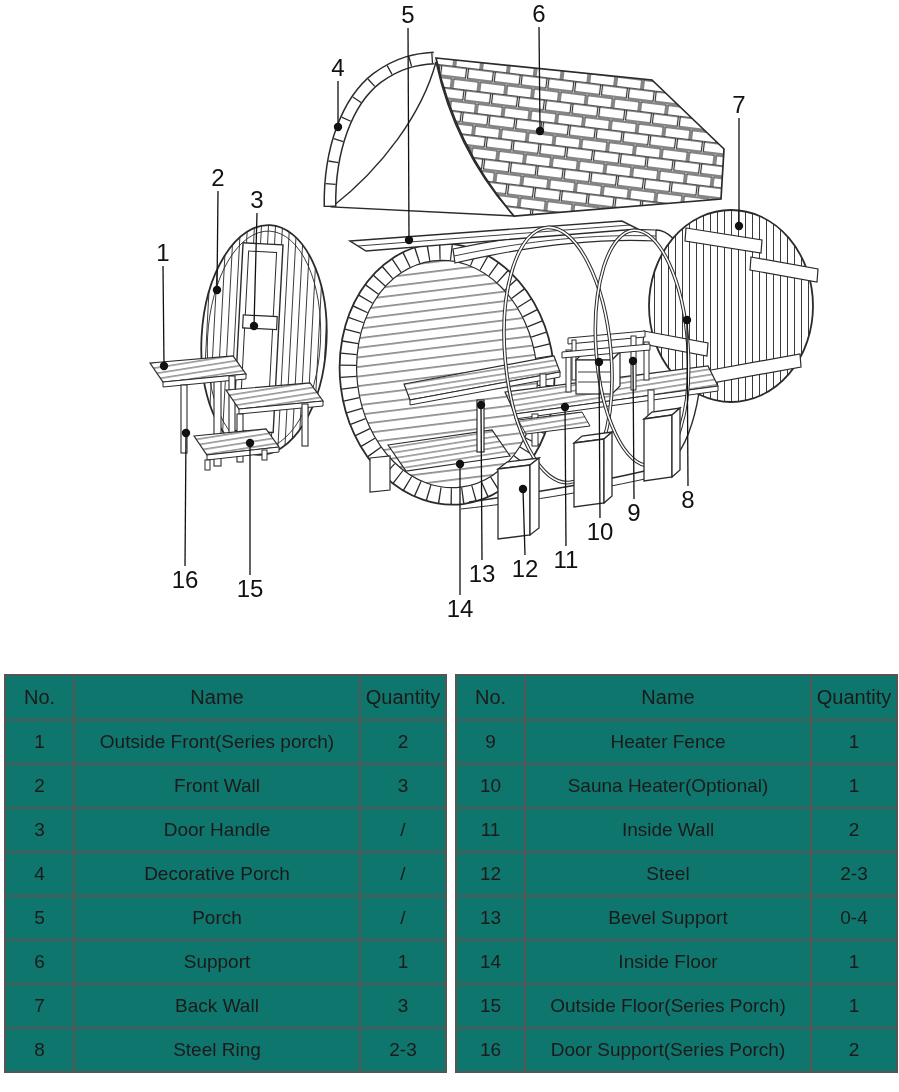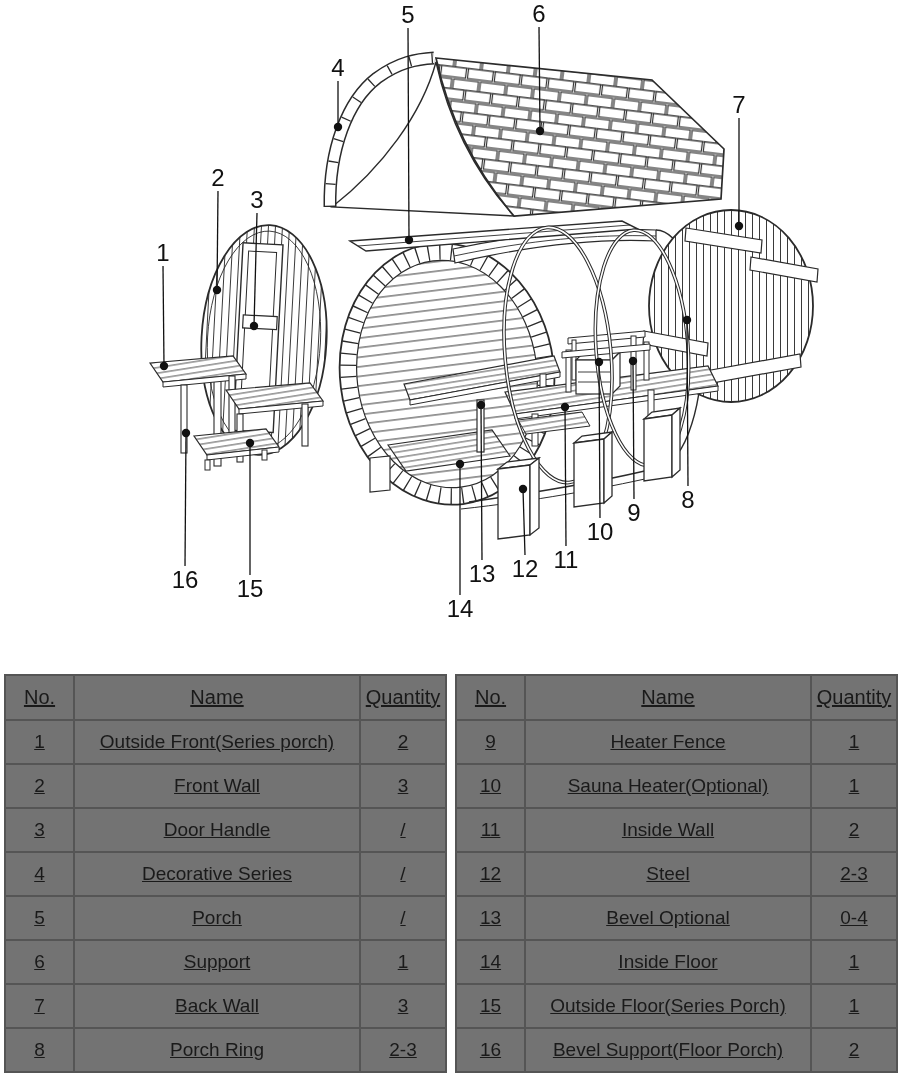--- a/index.html
+++ b/index.html
@@ -3,21 +3,21 @@
 <meta charset="utf-8">
 <style>
   html,body{margin:0;padding:0;background:#fff;}
   .page{position:relative;width:899px;height:1092px;background:#fff;overflow:hidden;
         font-family:"Liberation Sans",sans-serif;color:#1a1a1a;}
   .diagram{position:absolute;left:0;top:0;}
   .diagram text{font-family:"Liberation Sans",sans-serif;font-size:24px;fill:#111;text-anchor:middle;}
   .co line{stroke:#111;stroke-width:1.3;}
   .co circle{fill:#111;}
   .tables{position:absolute;left:4px;top:674px;display:flex;gap:8px;}
-  table.parts{border-collapse:collapse;width:441px;table-layout:fixed;background:#737373;text-decoration:underline;}
+  table.parts{border-collapse:collapse;width:441px;table-layout:fixed;background:#0f766e;}
   table.parts th,table.parts td{border:2px solid #555;text-align:center;vertical-align:middle;
         padding:0;font-weight:400;color:#1a1a1a;overflow:hidden;white-space:nowrap;}
   table.parts th{height:43px;font-size:20px;}
   table.parts td{height:42px;font-size:19px;}
   col.c-no{width:69px;} col.c-name{width:286px;} col.c-qty{width:86px;}
 </style>
 </head>
 <body>
 
 <div class="page">
@@ -276,41 +276,41 @@
         <td>Front Wall</td>
         <td>3</td>
       </tr>
       <tr>
         <td>3</td>
         <td>Door Handle</td>
         <td>/</td>
       </tr>
       <tr>
         <td>4</td>
-        <td>Decorative Series</td>
+        <td>Decorative Porch</td>
         <td>/</td>
       </tr>
       <tr>
         <td>5</td>
         <td>Porch</td>
         <td>/</td>
       </tr>
       <tr>
         <td>6</td>
         <td>Support</td>
         <td>1</td>
       </tr>
       <tr>
         <td>7</td>
         <td>Back Wall</td>
         <td>3</td>
       </tr>
       <tr>
         <td>8</td>
-        <td>Porch Ring</td>
+        <td>Steel Ring</td>
         <td>2-3</td>
       </tr>
     </tbody>
       </table>
 
     <table class="parts">
       <colgroup>
           <col class="c-no">
           <col class="c-name">
           <col class="c-qty">
@@ -336,35 +336,35 @@
         <td>Inside Wall</td>
         <td>2</td>
       </tr>
       <tr>
         <td>12</td>
         <td>Steel</td>
         <td>2-3</td>
       </tr>
       <tr>
         <td>13</td>
-        <td>Bevel Optional</td>
+        <td>Bevel Support</td>
         <td>0-4</td>
       </tr>
       <tr>
         <td>14</td>
         <td>Inside Floor</td>
         <td>1</td>
       </tr>
       <tr>
         <td>15</td>
         <td>Outside Floor(Series Porch)</td>
         <td>1</td>
       </tr>
       <tr>
         <td>16</td>
-        <td>Bevel Support(Floor Porch)</td>
+        <td>Door Support(Series Porch)</td>
         <td>2</td>
       </tr>
     </tbody>
       </table>
   </div>
 
 </div>
 
 </body></html>

